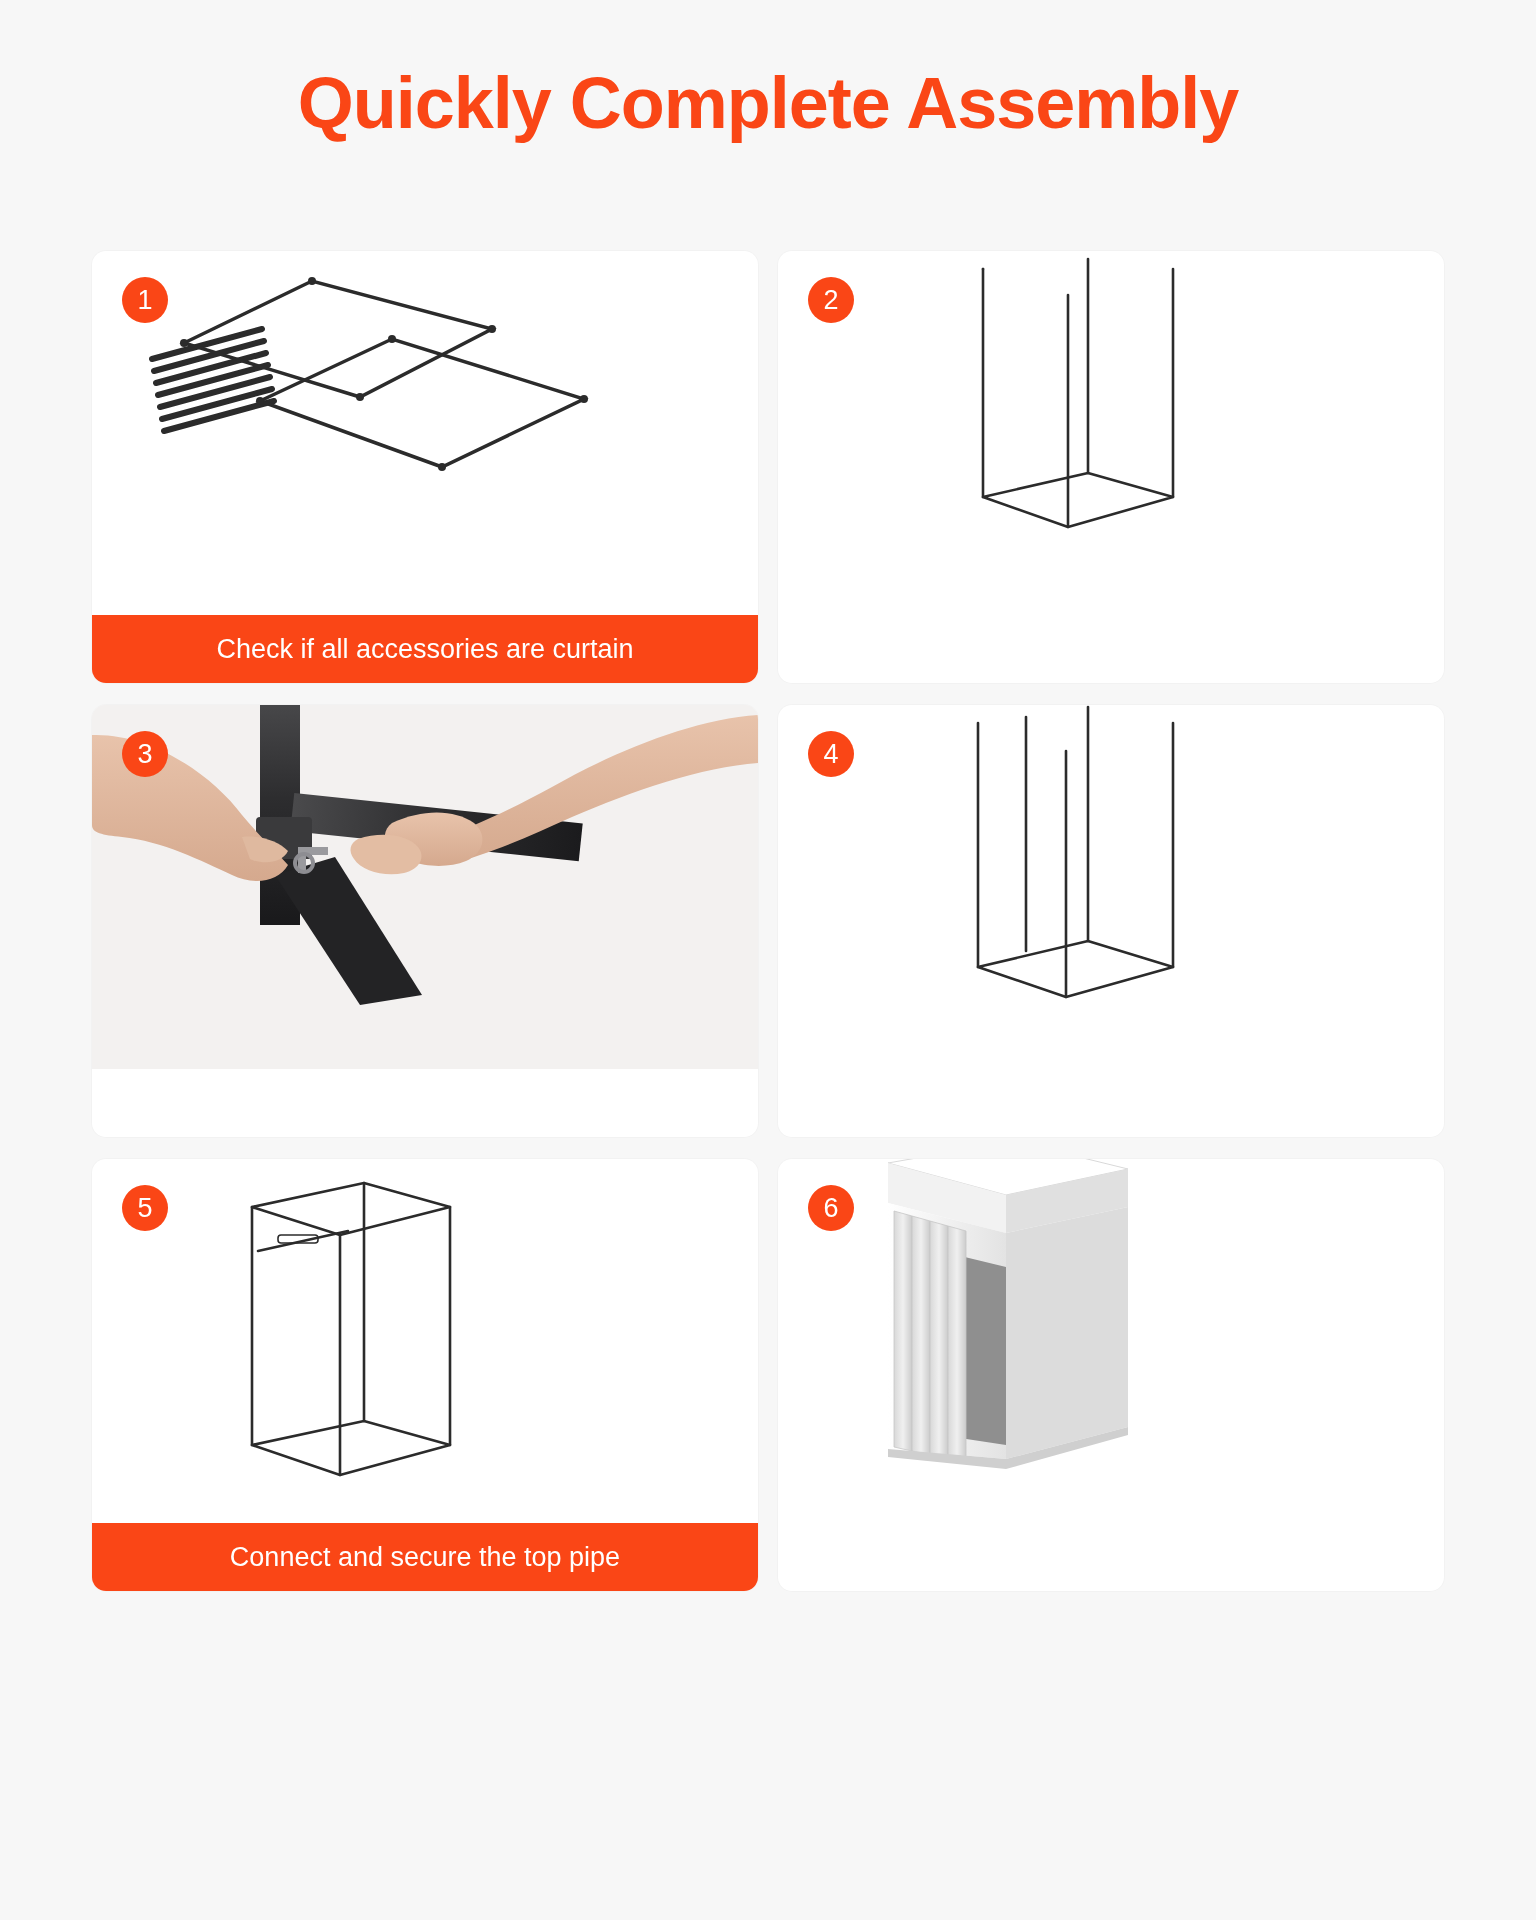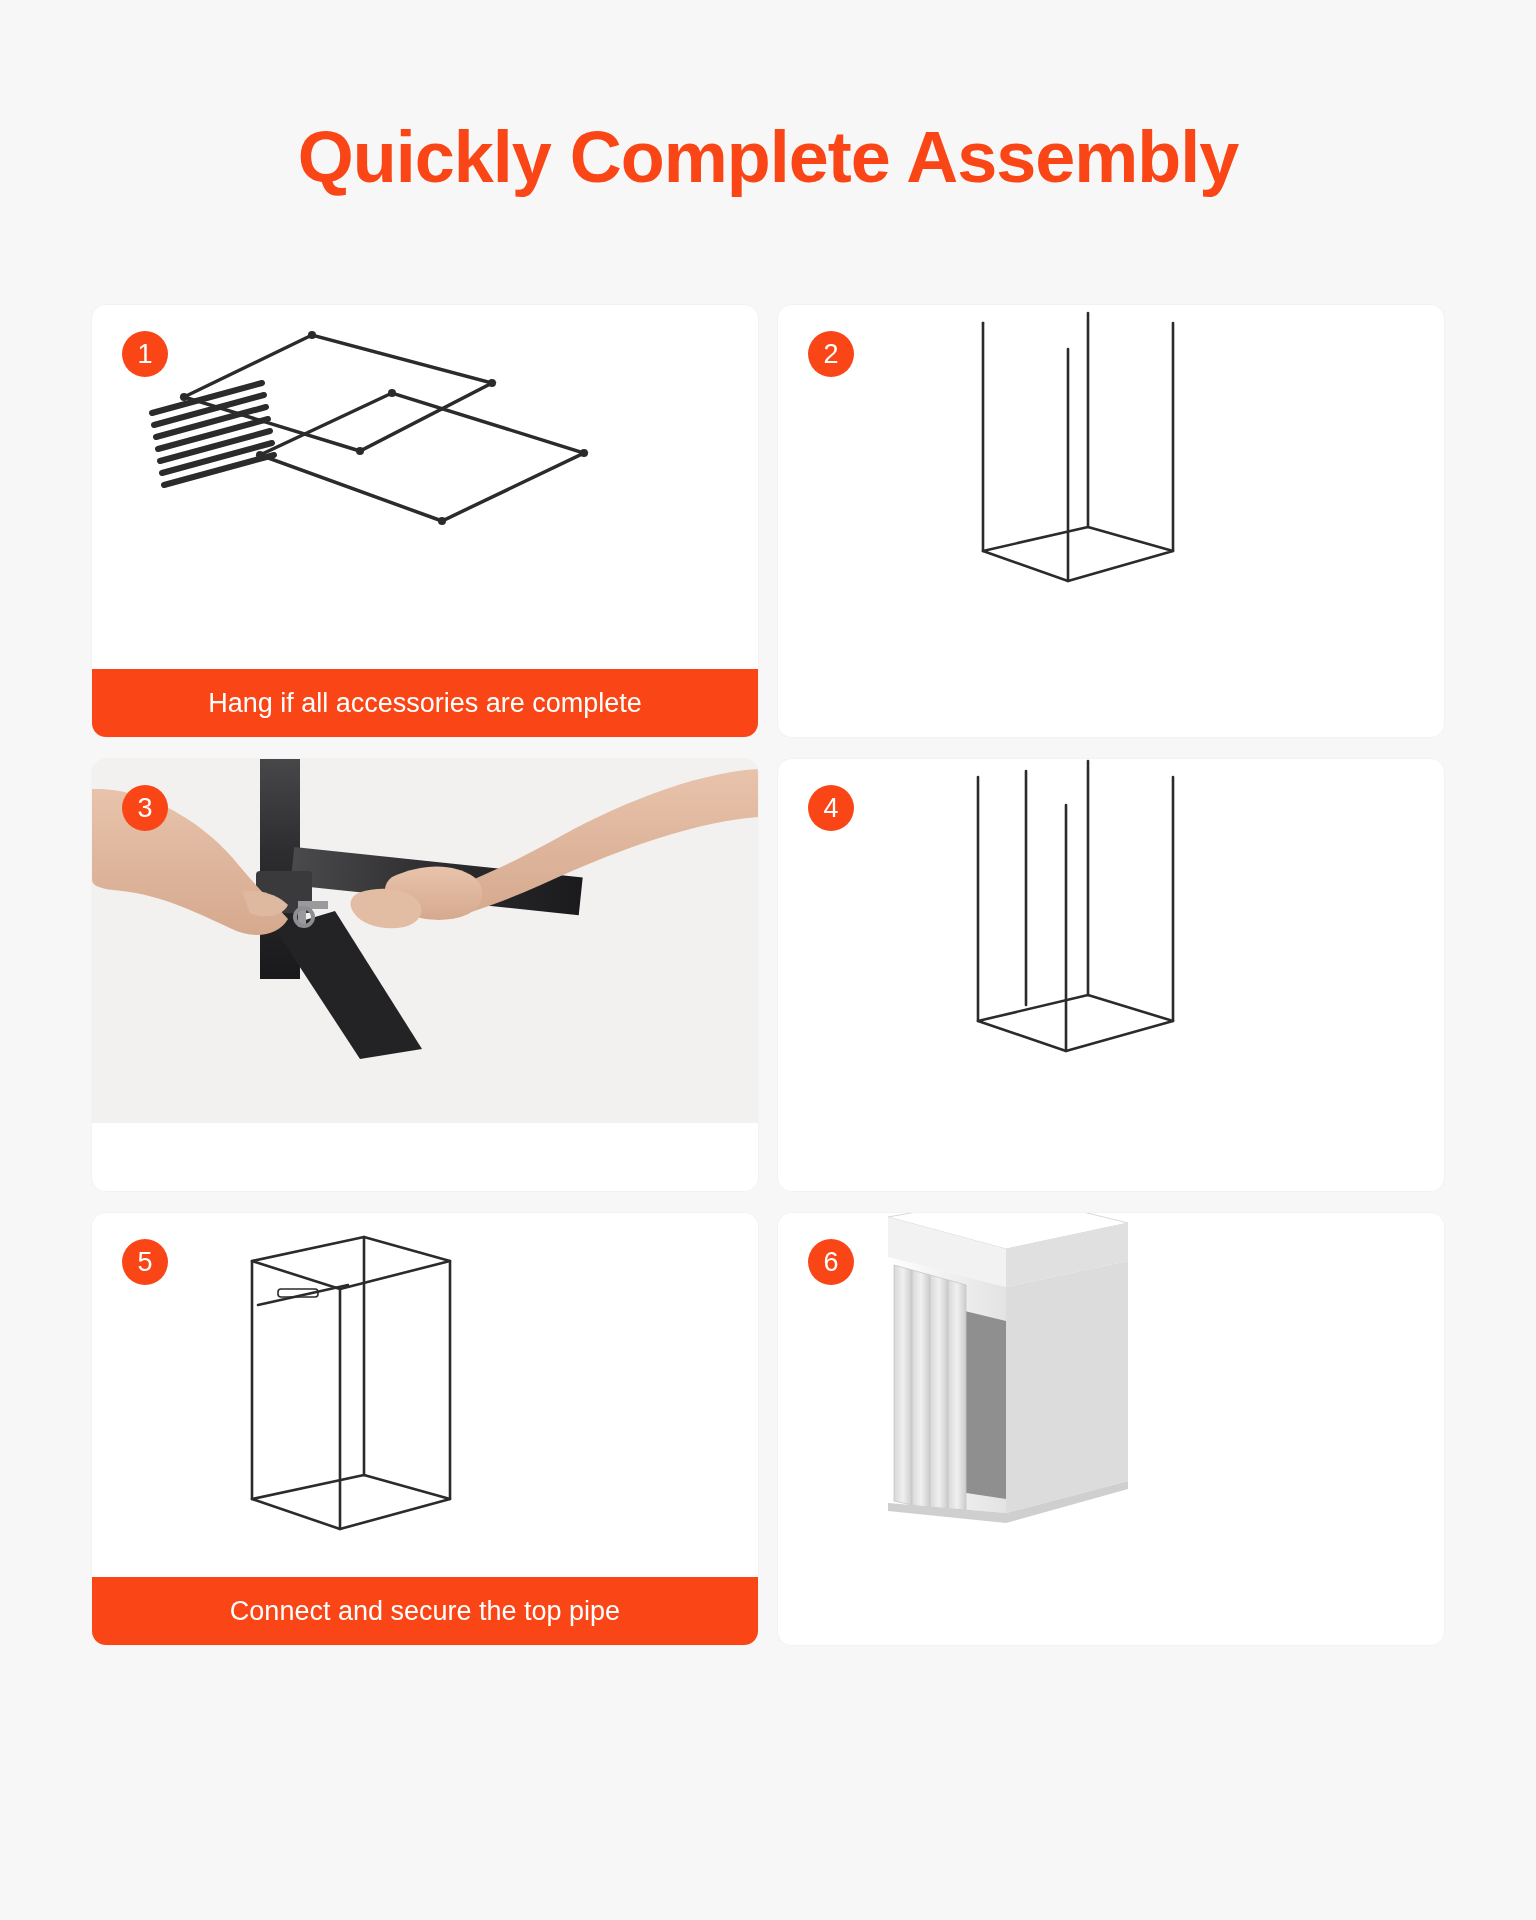--- a/index.html
+++ b/index.html
@@ -18,21 +18,21 @@
     width: 1536px;
     height: 1920px;
     box-sizing: border-box;
   }
   .title {
     text-align: center;
     color: #fa4616;
     font-size: 72px;
     font-weight: bold;
     letter-spacing: -1px;
-    padding-top: 118px;
+    padding-top: 64px;
     line-height: 1.1;
   }
   .grid {
     margin: 0 auto;
     margin-top: 108px;
     width: 1352px;
     display: grid;
     grid-template-columns: 666px 666px;
     grid-template-rows: repeat(3, 432px);
     column-gap: 20px;
@@ -132,21 +132,21 @@
               <circle cx="268" cy="146" r="4"></circle>
               <circle cx="168" cy="150" r="4"></circle>
               <circle cx="300" cy="88" r="4"></circle>
               <circle cx="492" cy="148" r="4"></circle>
               <circle cx="350" cy="216" r="4"></circle>
             </g>
           </g>
         </svg>
       </div>
       <div class="badge">1</div>
-      <div class="caption">Hang if all accessories are complete</div>
+      <div class="caption">Check if all accessories are curtain</div>
     </div>
 
     <div class="card">
       <div class="art">
         <svg viewBox="0 0 666 364" xmlns="http://www.w3.org/2000/svg">
           <g stroke="#2b2b2b" stroke-width="2.6" fill="none" stroke-linecap="round" stroke-linejoin="round">
 
             <polygon points="205,246 310,222 395,246 290,276"></polygon>
 
             <line x1="205" y1="246" x2="205" y2="18"></line>

